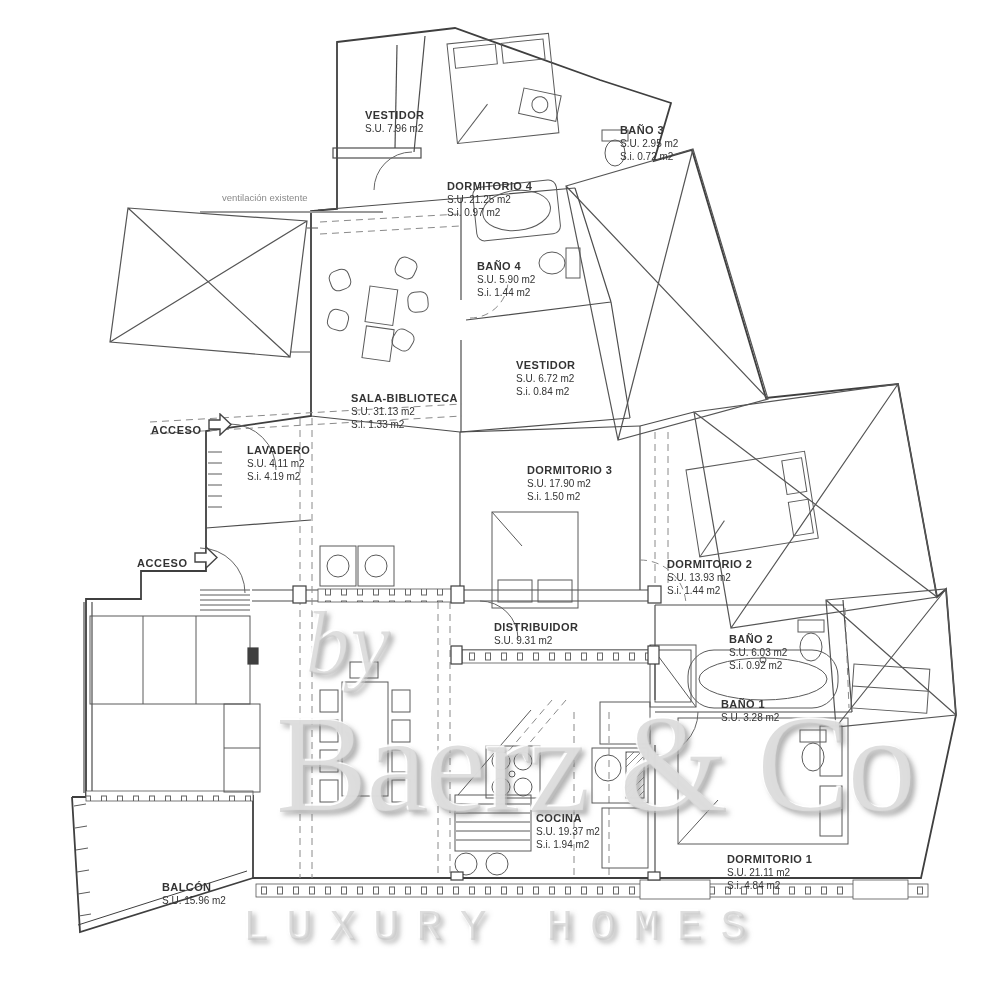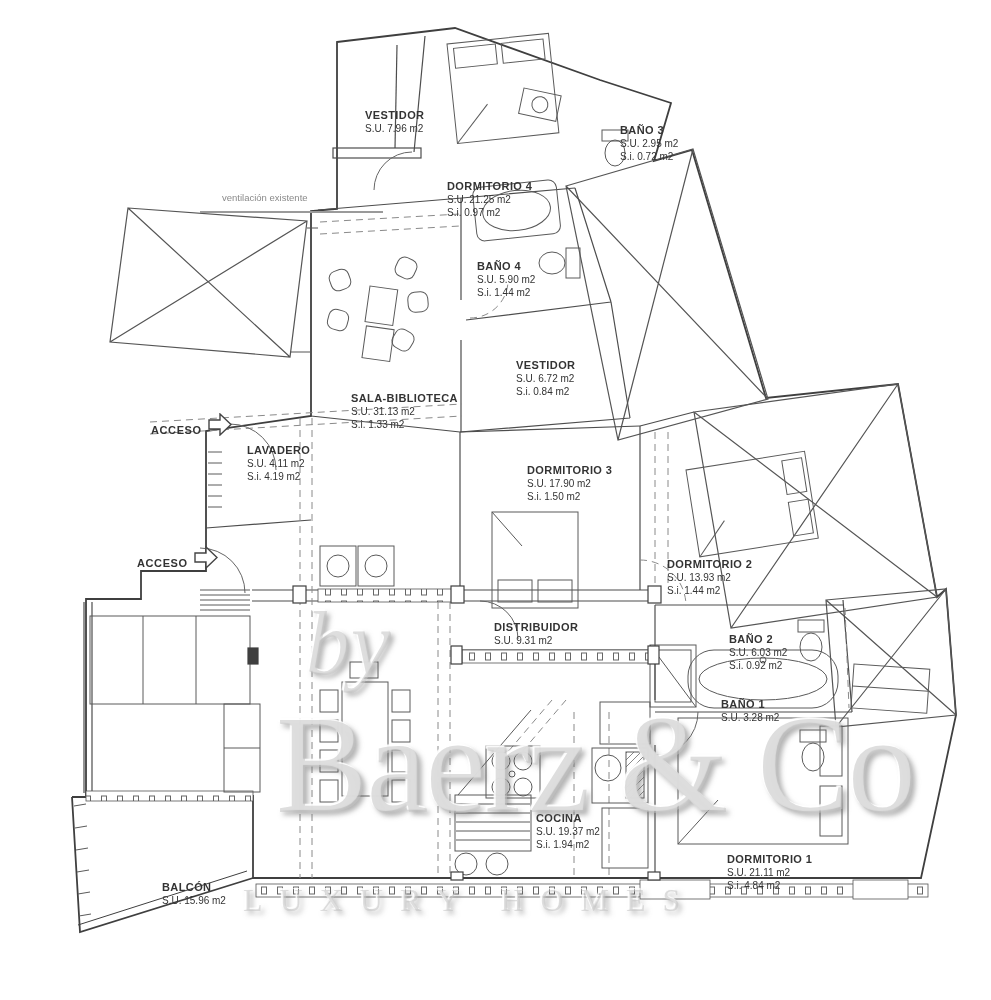--- a/index.html
+++ b/index.html
@@ -15,21 +15,21 @@
   .annot-vent{font-size:9.5px;color:#8a8a8a;}
   .acceso{display:flex;align-items:flex-end;gap:6px;}
   .acceso-text{font-size:11px;font-weight:700;letter-spacing:.6px;color:#333;}
   .arrow-svg{display:block;}
   .watermark{position:absolute;z-index:3;pointer-events:none;
     color:rgba(195,195,195,0.55);
     text-shadow:-2px -2px 1px rgba(255,255,255,0.95), 3px 3px 5px rgba(105,105,105,0.5);
     font-family:"Liberation Serif",serif;}
   .wm-by{left:286px;top:592px;font-size:90px;font-style:italic;margin-left:20px;}
   .wm-brand{left:236px;top:684px;font-size:140px;letter-spacing:-3px;margin-left:40px;}
-  .wm-tagline{left:243px;top:882px;font-size:32px;letter-spacing:17px;}
+  .wm-tagline{left:243px;top:903px;font-size:44px;letter-spacing:17px;font-family:Liberation Mono, monospace;}
 </style>
 </head>
 <body>
 
 <div id="stage">
 
   <svg id="plan-svg" width="991" height="1000" viewBox="0 0 991 1000">
     <defs>
       <pattern id="ticks" width="16" height="13" patternUnits="userSpaceOnUse">
         <rect width="16" height="13" fill="#ffffff"></rect>

